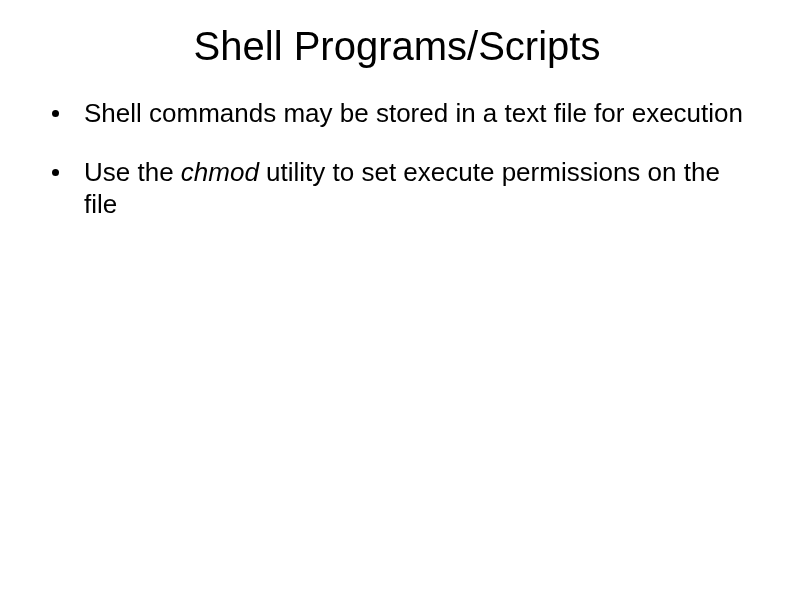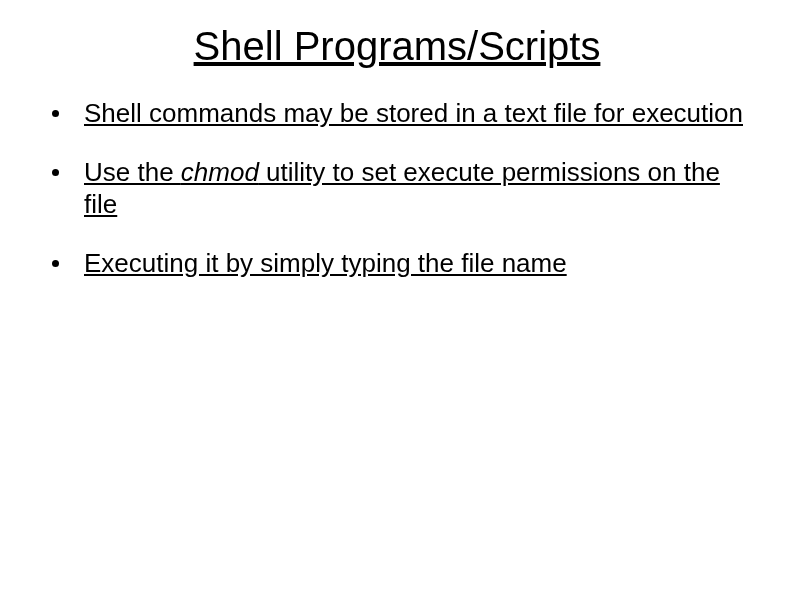--- a/index.html
+++ b/index.html
@@ -11,21 +11,20 @@
     font-family: Arial, Helvetica, sans-serif;
     color: #000000;
     overflow: hidden;
   }
   .slide {
     width: 794px;
     height: 595px;
     position: relative;
     box-sizing: border-box;
     padding: 24px 40px 40px 40px;
-    text-decoration: underline;
   }
   .title {
     font-size: 40px;
     font-weight: 400;
     text-align: center;
     margin: 0 0 28px 0;
   }
   ul.bullets {
     list-style: none;
     padding: 0;
@@ -58,17 +57,14 @@
 <div class="slide">
   <h1 class="title">Shell Programs/Scripts</h1>
 
   <ul class="bullets">
     <li>
       <span>Shell commands may be stored in a text file for execution</span><span class="italic"></span><span></span>
     </li>
     <li>
       <span>Use the </span><span class="italic">chmod</span><span> utility to set execute permissions on the file</span>
     </li>
-    <li>
-      <span>Executing it by simply typing the file name</span><span class="italic"></span><span></span>
-    </li>
   </ul>
 </div>
 
 </body></html>

